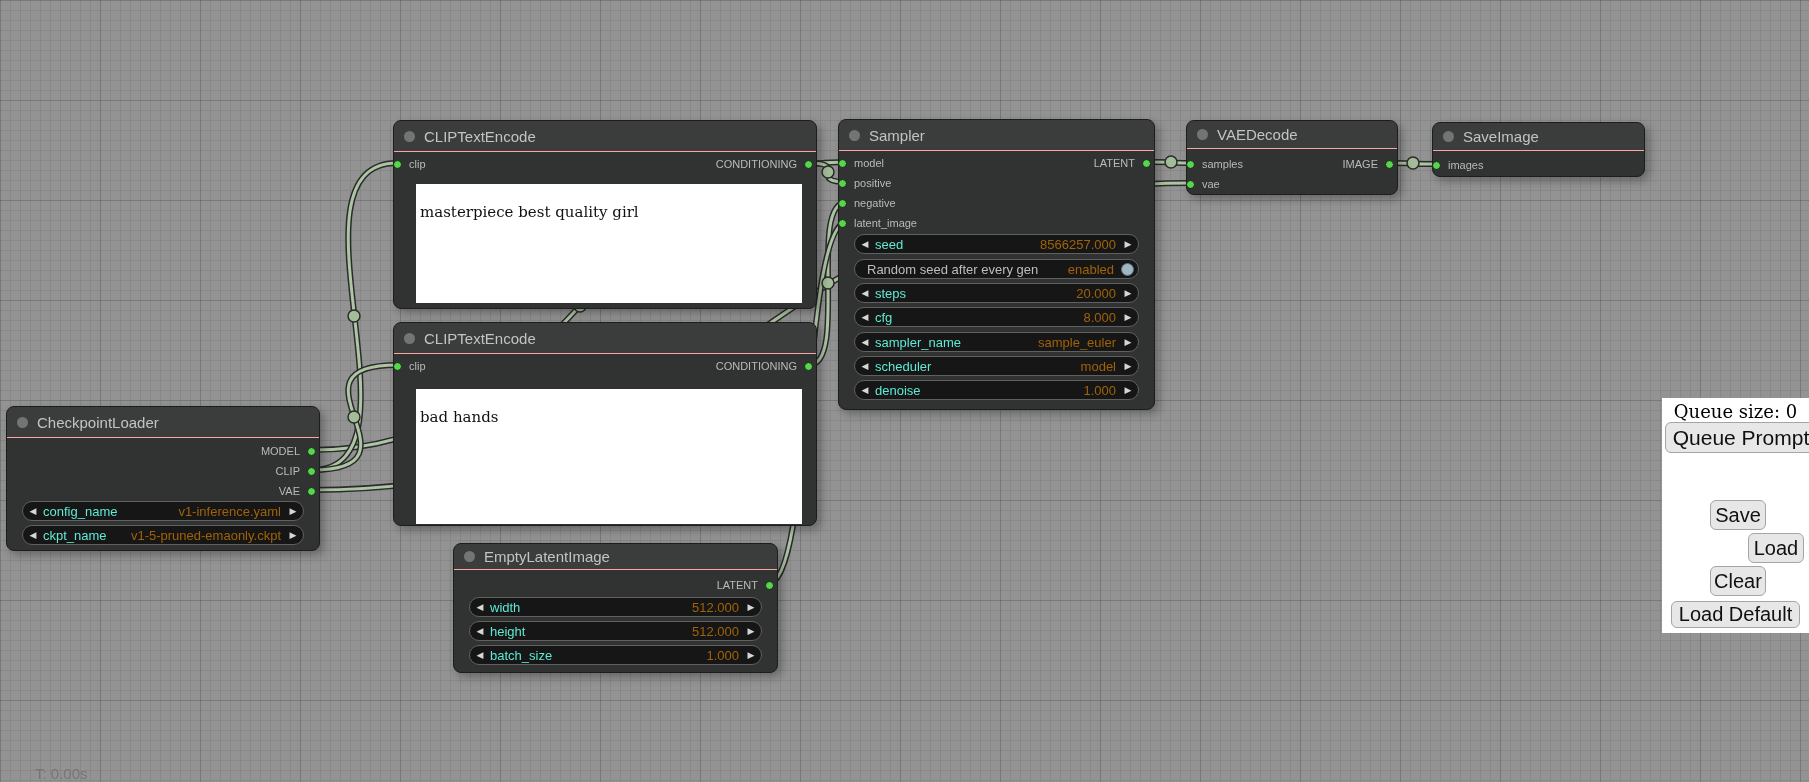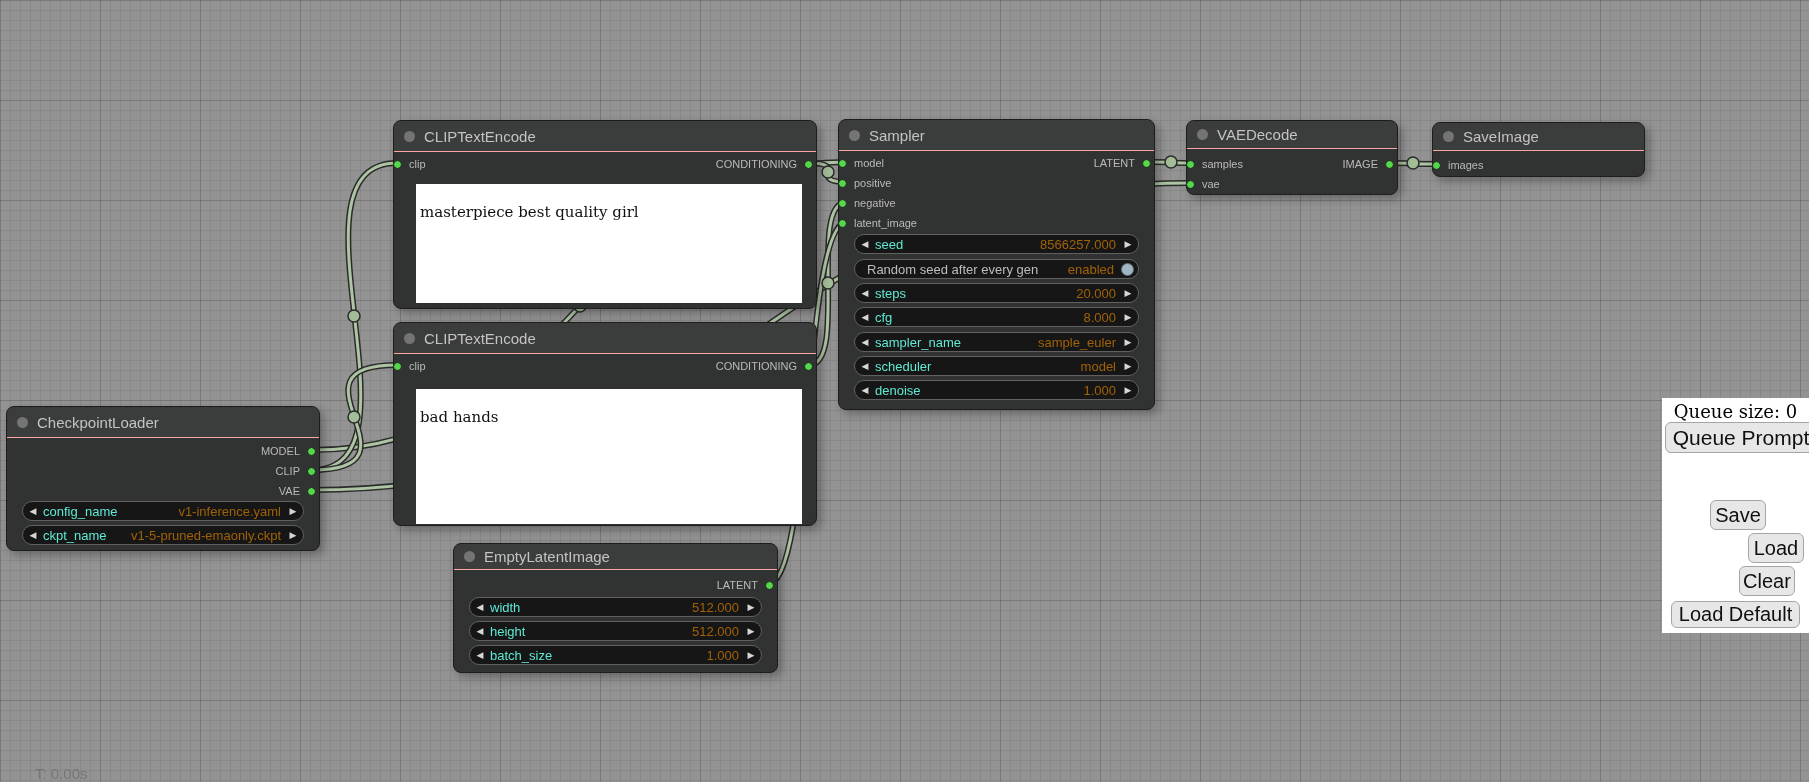--- a/index.html
+++ b/index.html
@@ -79,21 +79,21 @@
   }
   .qbtn {
     position:absolute; background:#e7e7e7; border:1px solid #a5a5a5; border-radius:6px;
     font-family:"Liberation Sans", sans-serif; font-size:20px; color:#101010;
     display:flex; align-items:center; justify-content:center; cursor:pointer;
     white-space:nowrap; overflow:hidden;
   }
   #btn-queue-prompt { left:3px; top:24px; width:152px; height:31px; font-size:21px; }
   #btn-save  { left:48px; top:102px; width:56px; height:30px; }
   #btn-load  { left:48px; top:135px; width:56px; height:30px;margin-left:38px; }
-  #btn-clear { left:48px; top:168px; width:56px; height:30px;margin-left:29px; }
+  #btn-clear { left:48px; top:168px; width:56px; height:30px; }
   #btn-load-default { left:9px; top:203px; width:129px; height:27px; }
 
   #status-time {
     position:absolute; left:35px; top:765px; z-index:2;
     font-size:15px; color:#767676;
   }
 </style>
 </head>
 <body>
 

